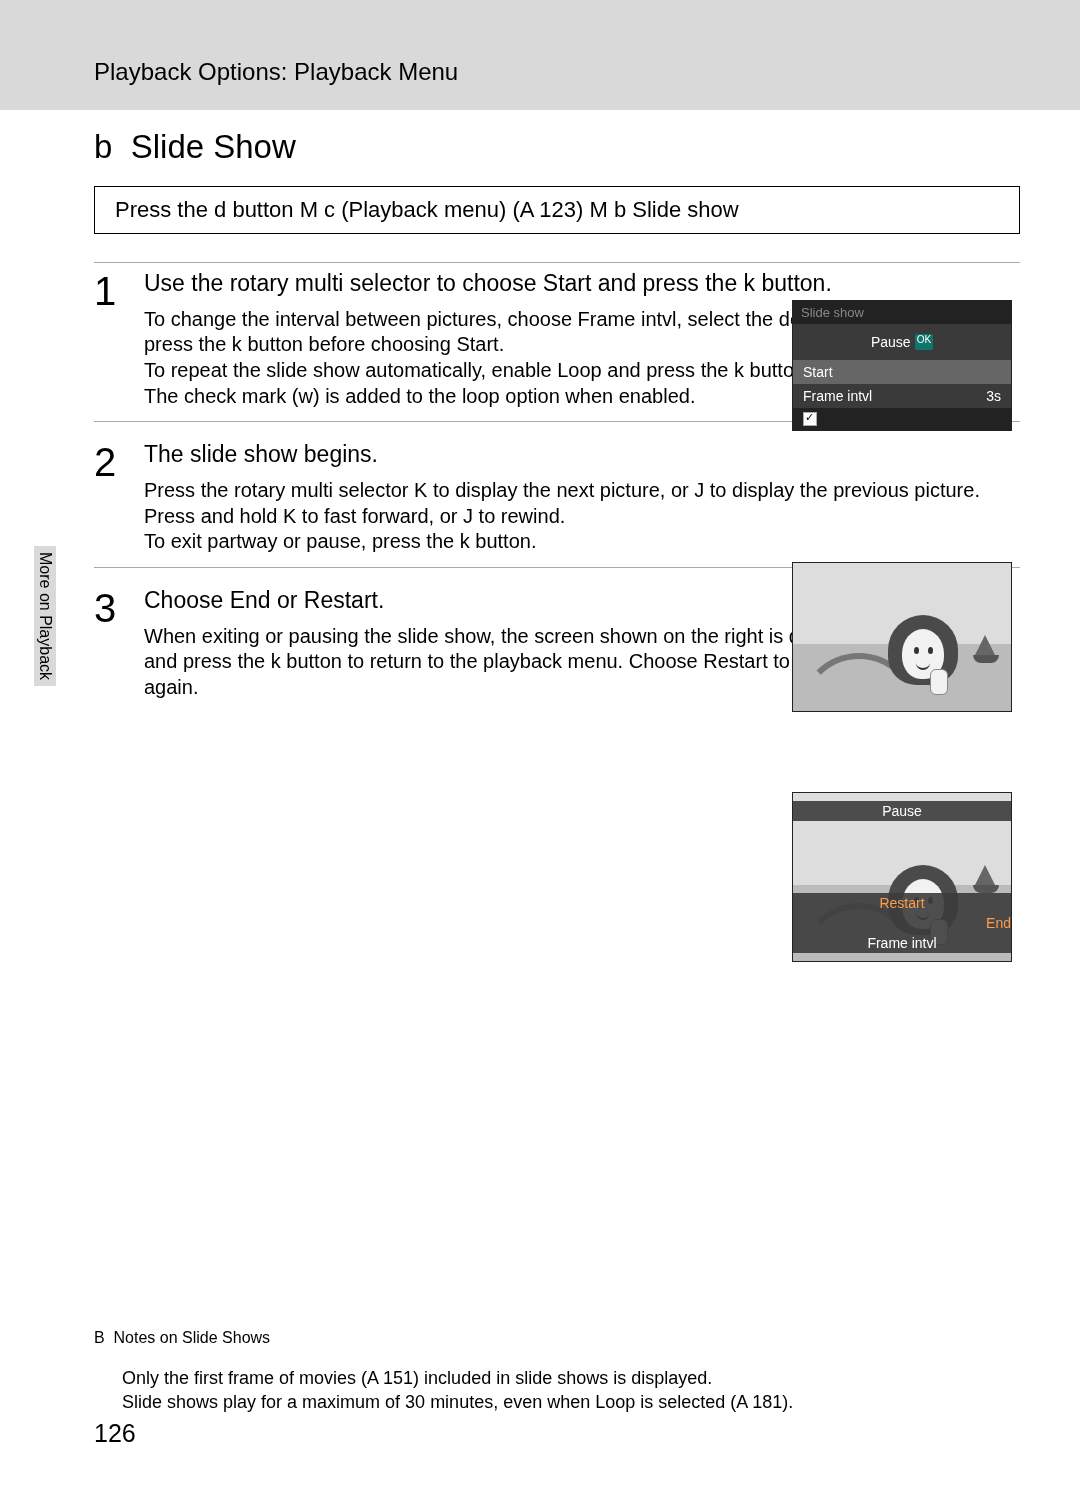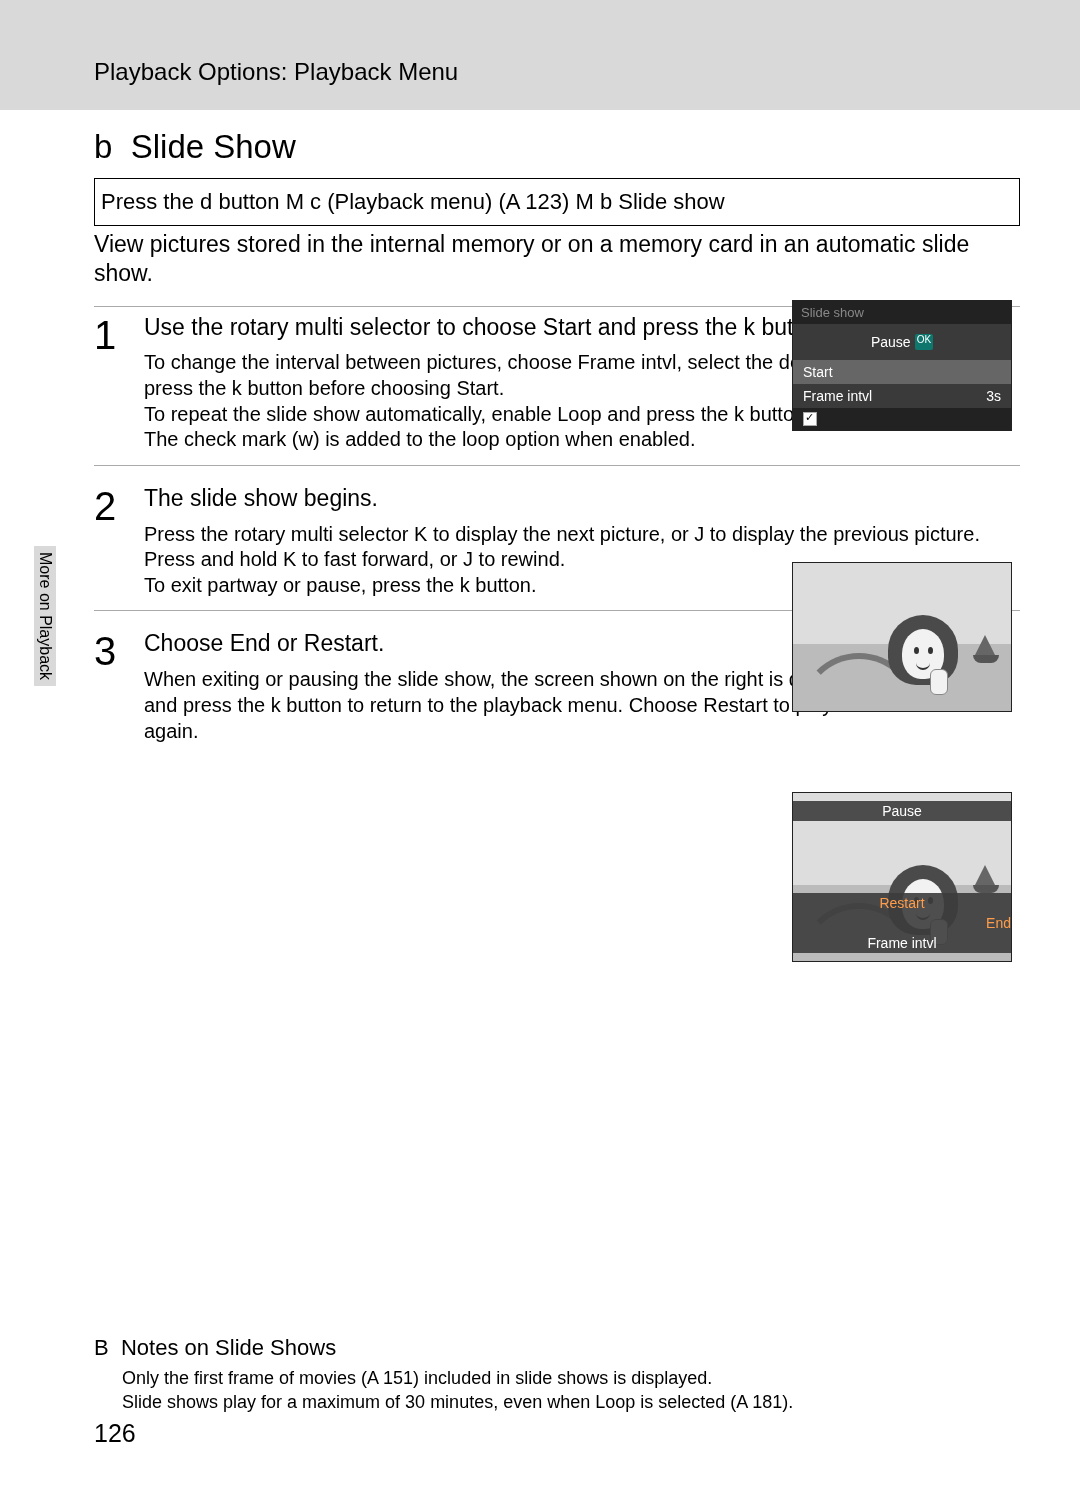--- a/index.html
+++ b/index.html
@@ -1,33 +1,33 @@
 <!DOCTYPE html>
 <html><head>
 <meta charset="utf-8">
 <style>
   * { margin:0; padding:0; box-sizing:border-box; }
   body { font-family: Arial, Helvetica, sans-serif; background:#fff; width:1080px; height:1486px; position:relative; color:#000; }
   .header-band { background:#d9d9d9; height:110px; width:100%; position:relative; }
   .header-text { position:absolute; left:94px; bottom:24px; font-size:24px; }
   .content { padding:18px 60px 0 94px; }
-  h1.title { font-weight:400; font-size:33px; margin-bottom:12px; }
-  .nav-box { border:1px solid #000; padding:10px 6px; font-size:22px; margin-bottom:4px; }
+  h1.title { font-weight:400; font-size:33px; margin-bottom:20px; }
+  .nav-box { border:1px solid #000; padding:10px 20px; font-size:22px; margin-bottom:28px; }
   .intro { font-size:23px; line-height:1.25; margin-bottom:18px; }
   .step-wrap { border-top:1px solid #aaa; padding-top:6px; }
   .step { display:flex; gap:18px; margin-bottom:18px; position:relative; border-bottom:1px solid #aaa; padding-bottom:12px; }
   .step:last-of-type { border-bottom:none; }
   .step-num { font-size:40px; font-weight:400; width:32px; flex-shrink:0; line-height:1; padding-top:2px; }
   .step-body { flex:1; }
   .step-head { font-size:23px; line-height:1.3; margin-bottom:8px; }
   .step-sub { font-size:20px; line-height:1.28; }
   .side-tab { position:absolute; left:34px; top:546px; writing-mode:vertical-rl; font-size:16px; background:#d9d9d9; padding:6px 2px; }
   .page-num { position:absolute; left:94px; bottom:38px; font-size:25px; }
   .notes { position:absolute; left:94px; bottom:72px; right:60px; }
-  .notes-head { font-size:22px; margin-bottom:6px; }
+  .notes-head { font-size:16px; margin-bottom:20px; }
   .notes-body { font-size:18px; line-height:1.3; }
   
   .fig { position:absolute; width:220px; }
   .fig1 { right:68px; top:300px; }
   .fig2 { right:68px; top:562px; }
   .fig3 { right:68px; top:792px; }
   .screen { width:220px; border:1px solid #222; background:#3a3a3a; color:#fff; font-size:14px; }
   .screen .hdr { background:#222; color:#888; padding:4px 8px; font-size:13px; }
   .screen .row { padding:4px 10px; font-size:14px; display:flex; justify-content:space-between; }
   .screen .row.pause { justify-content:center; color:#fff; padding:10px 0; }
@@ -68,21 +68,20 @@
 
 <div class="side-tab">More on Playback</div>
 
 <div class="content">
   <h1 class="title">
     <span>b</span>&nbsp;&nbsp;<span>Slide Show</span>
   </h1>
 
   <div class="nav-box">Press the d button M c (Playback menu) (A 123) M b Slide show</div>
 
-  <p class="intro">View pictures stored in the internal memory or on a memory card in an automatic slide show.</p>
 
   <div class="step-wrap">
 
     <div class="step">
       <div class="step-num">1</div>
       <div class="step-body">
         <p class="step-head">Use the rotary multi selector to choose Start and press the k button.</p>
         <p class="step-sub" style="white-space:pre-line;">To change the interval between pictures, choose Frame intvl, select the desired interval time, and press the k button before choosing Start.
 To repeat the slide show automatically, enable Loop and press the k button before choosing Start. The check mark (w) is added to the loop option when enabled.</p>
       </div>

